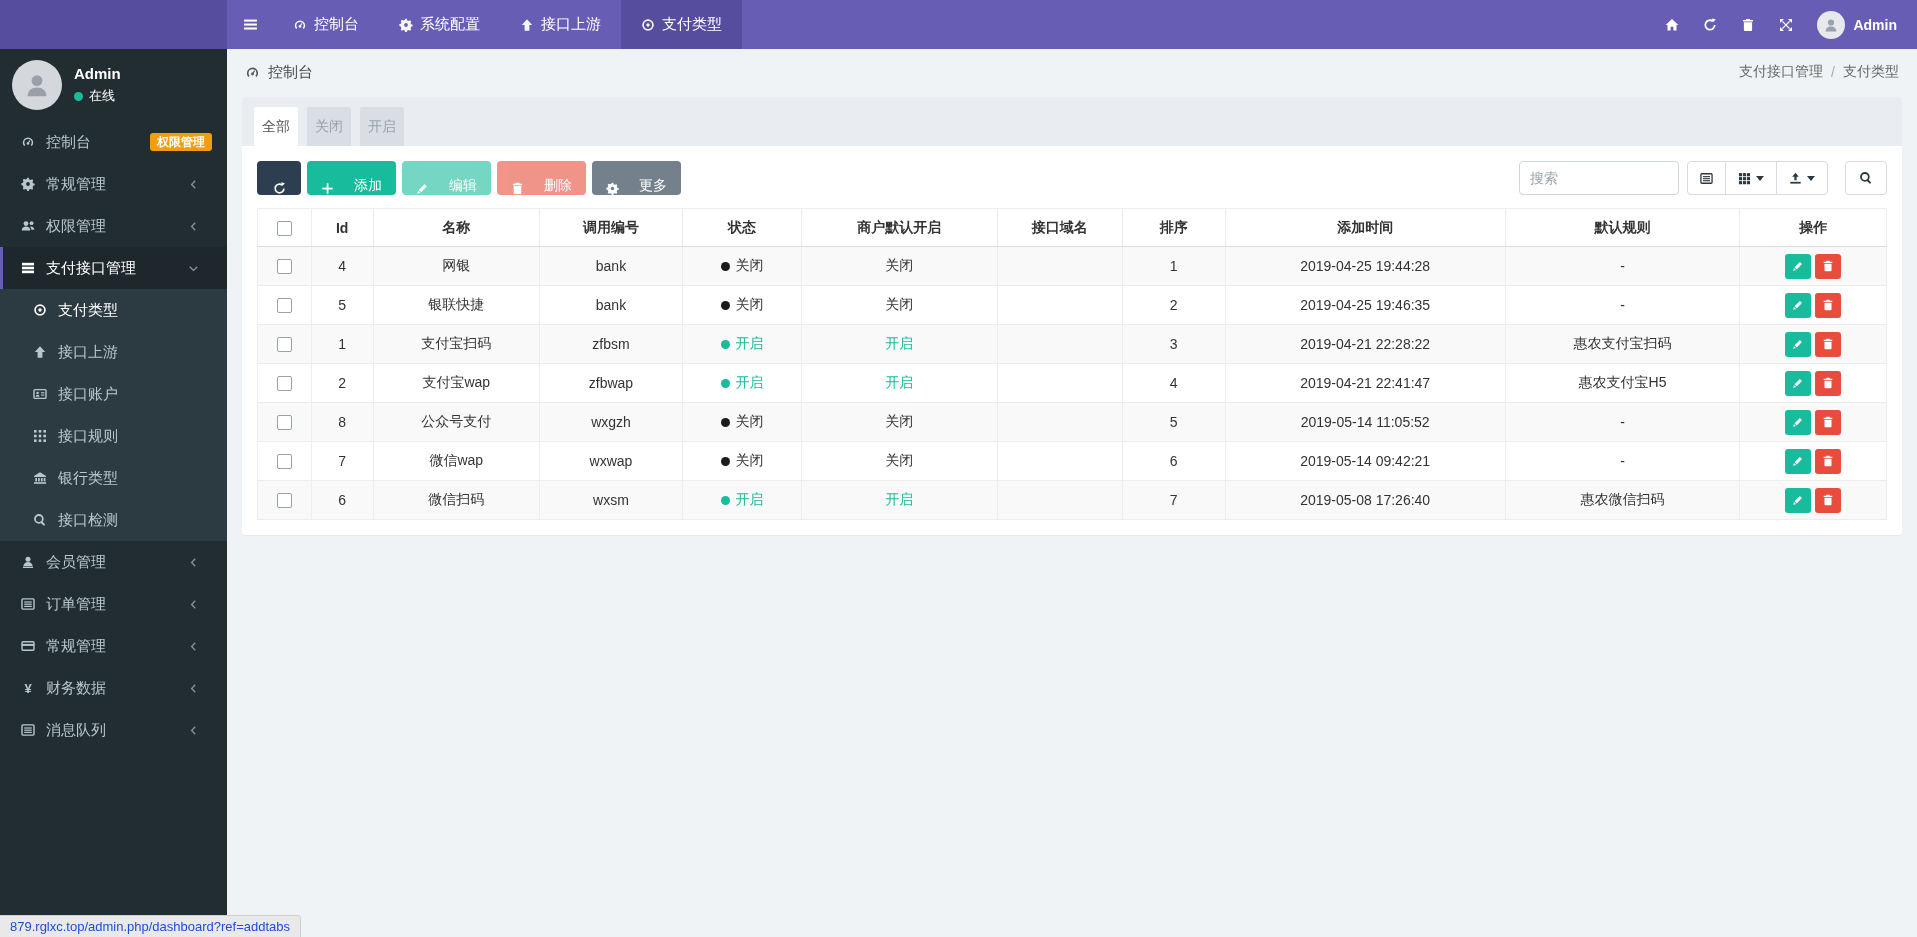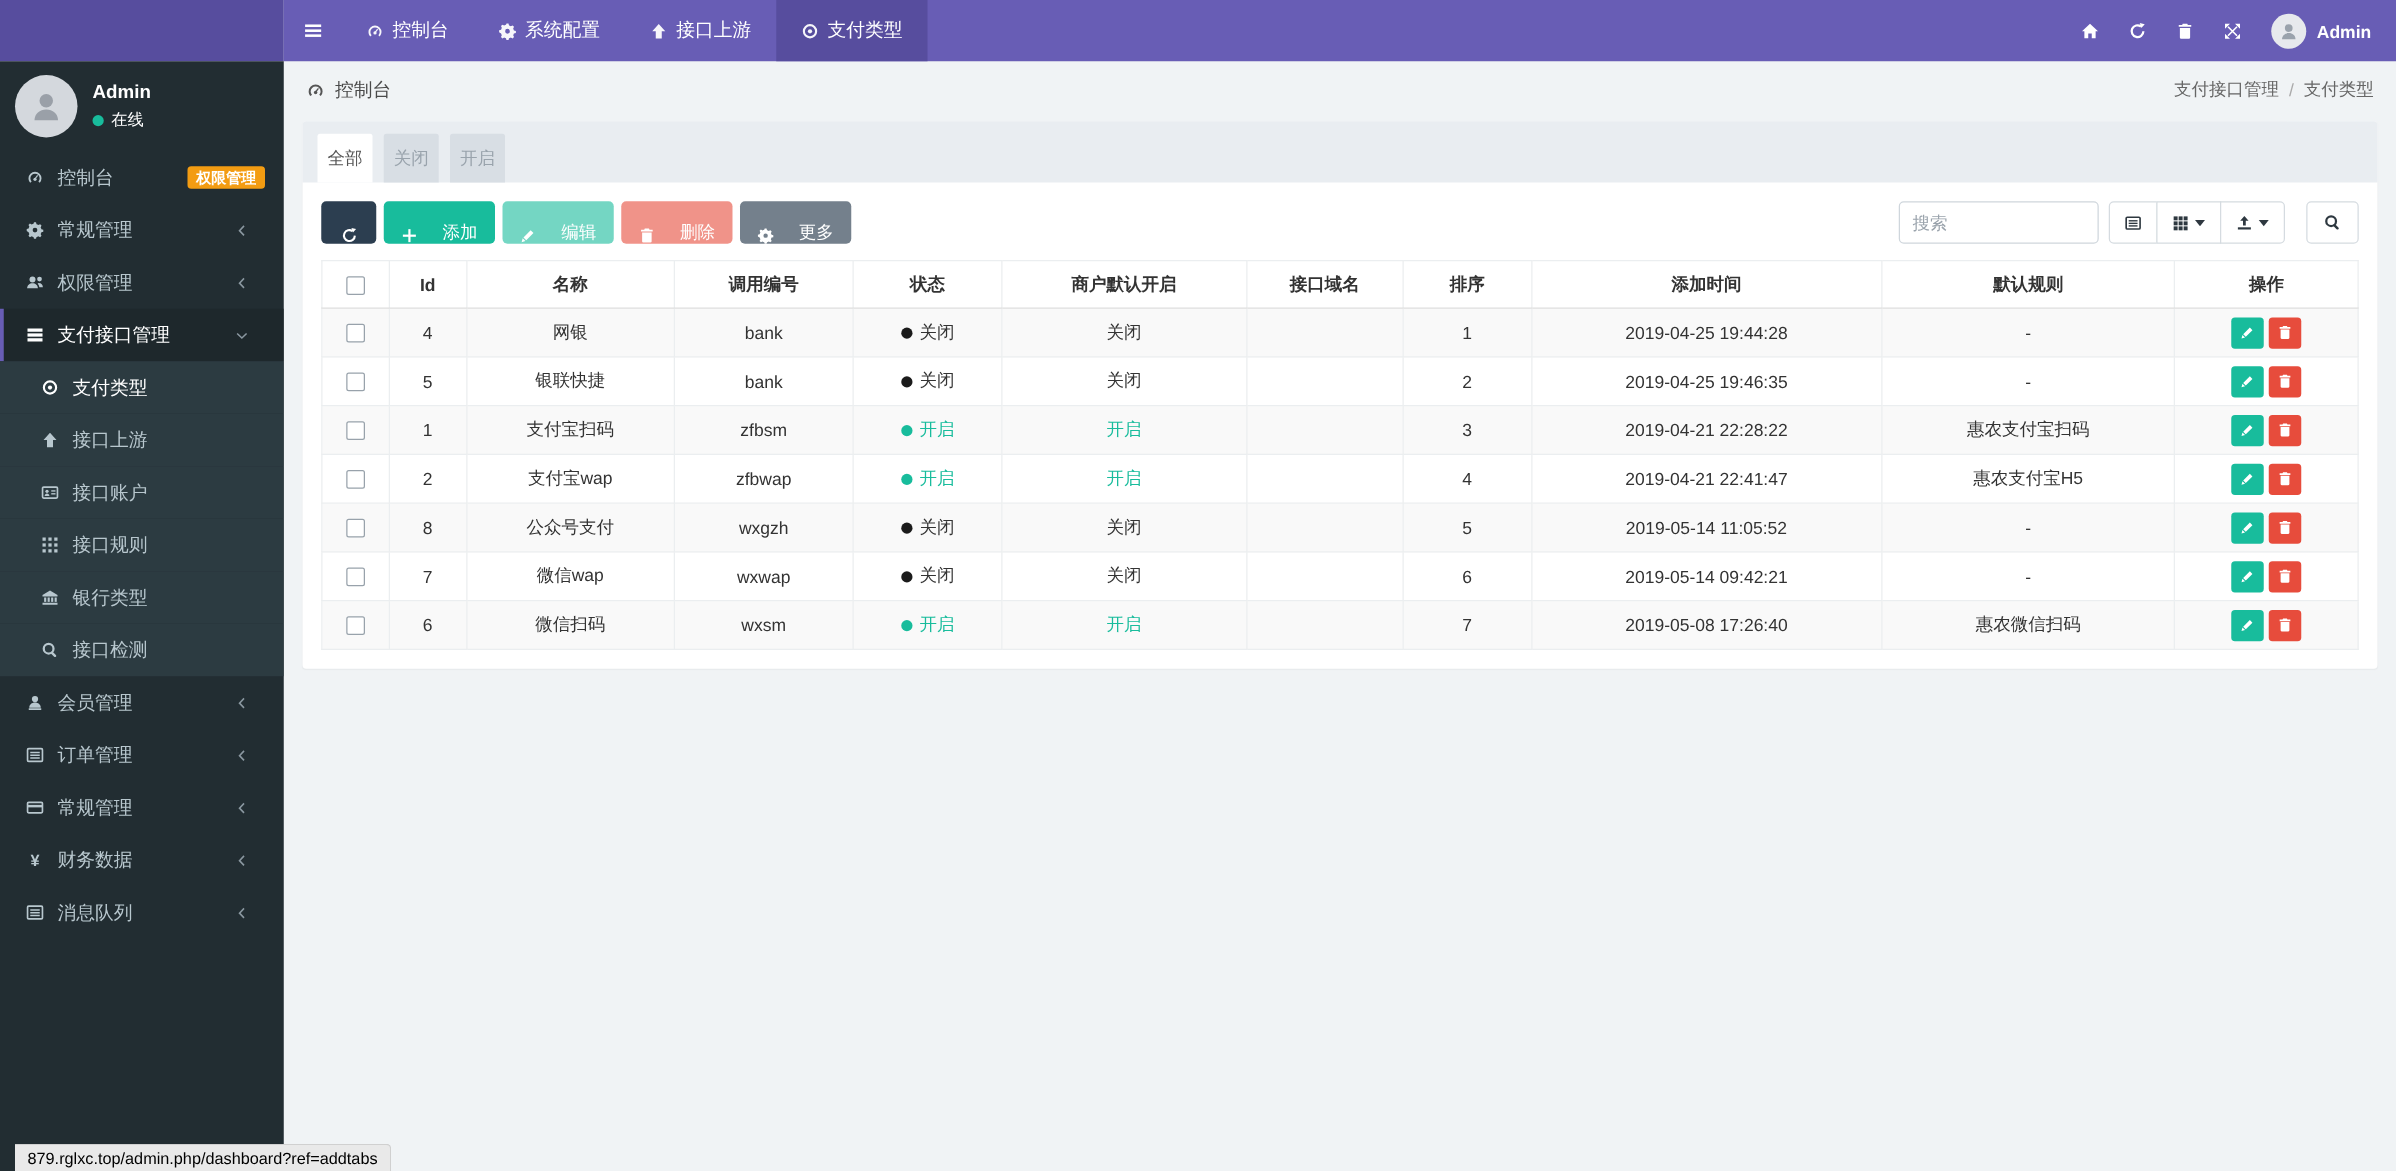--- a/index.html
+++ b/index.html
@@ -93,21 +93,21 @@
   input[type=checkbox]{appearance:none;-webkit-appearance:none;width:15px;height:15px;border:1.5px solid #98A2AB;border-radius:2px;background:#fff;cursor:pointer;vertical-align:middle;}
   .st{display:inline-flex;align-items:center;gap:6px;}
   .st .dot-closed{background:#1b1b1b;}
   .st-open{color:var(--success);}
   .merchant-open{color:var(--success);}
   .op-btn{display:inline-flex;align-items:center;justify-content:center;width:26px;height:25px;border-radius:3px;margin:0 2px;color:#fff;cursor:pointer;font-size:12px;}
   .op-edit{background:var(--success);}
   .op-del{background:var(--danger);}
   .table-footer{padding:15px 2px 6px;font-size:14px;color:#333;}
 
-  .status-bar{position:fixed;left:12px;bottom:0;background:#E9E9E9;border:1px solid #D0D0D0;border-left:none;border-bottom:none;border-top-right-radius:4px;padding:3px 10px;font-size:13px;color:#000000;z-index:50;text-align:right;}
+  .status-bar{position:fixed;left:0;bottom:0;background:#E9E9E9;border:1px solid #D0D0D0;border-left:none;border-bottom:none;border-top-right-radius:4px;padding:3px 10px;font-size:13px;color:#1d4ed8;z-index:50;text-align:right;}
 </style>
 </head>
 <body>
 
 <div class="app">
 
   <header class="topbar">
     <div class="logo-area"></div>
     <nav class="navbar">
       <div class="nav-toggle" id="nav-toggle">

